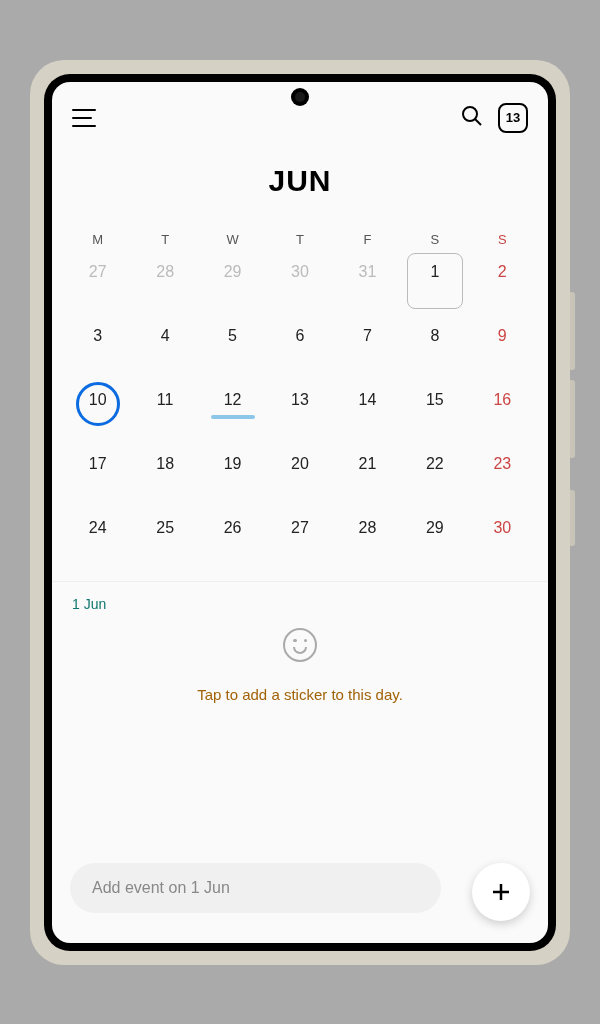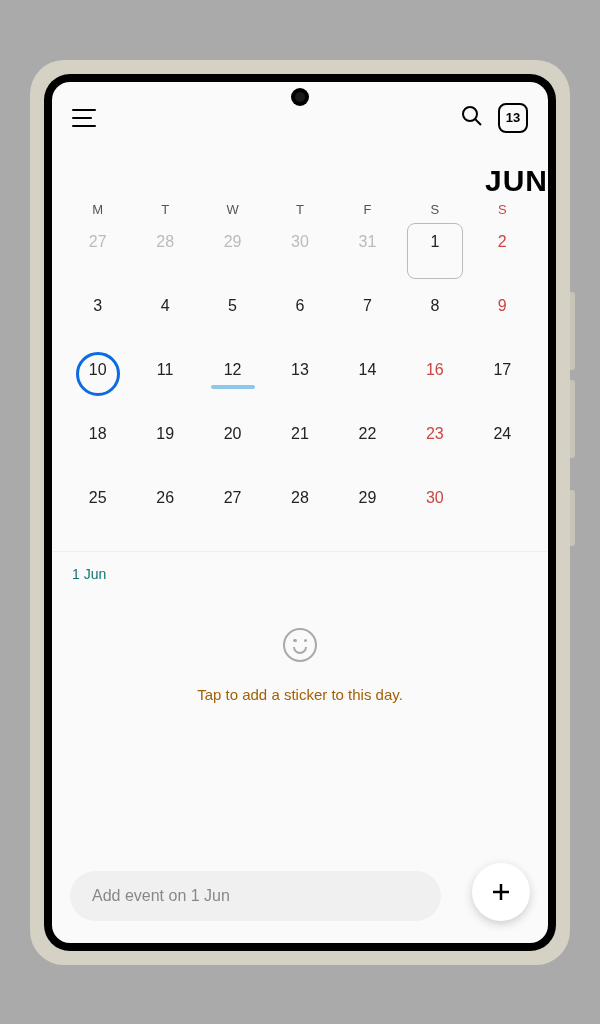--- a/index.html
+++ b/index.html
@@ -15,41 +15,41 @@
     .camera::after { content: ''; position: absolute; inset: 4px; background: #1a1a1a; border-radius: 50%; }
     .header { padding: 18px 20px 0; display: flex; justify-content: space-between; align-items: center; height: 54px; }
     .hamburger { width: 24px; height: 18px; display: flex; flex-direction: column; justify-content: center; gap: 6px; cursor: pointer; }
     .hamburger div { height: 2px; background: #000; border-radius: 1px; }
     .hamburger div:nth-child(1) { width: 24px; }
     .hamburger div:nth-child(2) { width: 20px; }
     .hamburger div:nth-child(3) { width: 24px; }
     .header-right { display: flex; align-items: center; gap: 14px; }
     .search-icon svg { width: 24px; height: 24px; stroke: #000; stroke-width: 2; fill: none; }
     .today-badge { width: 30px; height: 30px; border: 2px solid #000; border-radius: 8px; display: flex; align-items: center; justify-content: center; font-size: 13px; font-weight: 700; font-family: -apple-system, sans-serif; }
-    .month-title { text-align: right; font-size: 30px; font-weight: 800; margin: 28px 0 4px; font-family: -apple-system, sans-serif; letter-spacing: 1px; }
+    .month-title { text-align: center; font-size: 30px; font-weight: 800; margin: 28px 0 34px; font-family: -apple-system, sans-serif; letter-spacing: 1px; }
     .weekdays { display: grid; grid-template-columns: repeat(7,1fr); padding: 0 12px; text-align: center; font-size: 13px; font-weight: 500; color: #555; font-family: -apple-system, sans-serif; }
     .weekdays .sun { color: #c44; }
     .grid { display: grid; grid-template-columns: repeat(7,1fr); grid-auto-rows: 64px; padding: 4px 12px 10px; font-family: -apple-system, sans-serif; }
     .day { position: relative; display: flex; align-items: flex-start; justify-content: center; padding-top: 12px; font-size: 16px; font-weight: 500; color: #222; cursor: pointer; }
     .day.prev { color: #bbb; }
     .day.sun { color: #c44; }
     .day.selected::before { content: ''; position: absolute; top: 2px; left: 50%; transform: translateX(-50%); width: 54px; height: 54px; border: 1px solid #bbb; border-radius: 8px; }
     .day.today::before { content: ''; position: absolute; top: 3px; left: 50%; transform: translateX(-50%); width: 38px; height: 38px; border: 3px solid #0b6be0; border-radius: 50%; }
     .day.event::after { content: ''; position: absolute; top: 36px; left: 50%; transform: translateX(-50%); width: 44px; height: 4px; background: #8cc6e8; border-radius: 2px; }
     .divider { height: 1px; background: #eee; }
     .day-detail { padding: 14px 20px; font-size: 14px; color: #0f766e; font-family: -apple-system, sans-serif; flex: 1; }
     .sticker-prompt { position: absolute; bottom: 240px; left: 50%; transform: translateX(-50%); text-align: center; width: 100%; }
     .smiley { width: 34px; height: 34px; margin: 0 auto 24px; border: 2.5px solid #aaa; border-radius: 50%; position: relative; }
     .smiley::before, .smiley::after { content: ''; position: absolute; background: #aaa; }
     .smiley .eye-l, .smiley .eye-r { position: absolute; width: 3.5px; height: 3.5px; background: #aaa; border-radius: 50%; top: 9px; }
     .smiley .eye-l { left: 8px; }
     .smiley .eye-r { right: 8px; }
     .smiley .mouth { position: absolute; width: 14px; height: 7px; border: 2.5px solid #aaa; border-top: none; border-radius: 0 0 14px 14px; bottom: 6px; left: 50%; transform: translateX(-50%); }
     .sticker-prompt .txt { font-size: 15px; color: #a16207; font-family: -apple-system, sans-serif; }
-    .bottom { position: absolute; bottom: 22px; left: 18px; right: 18px; display: flex; align-items: flex-end; gap: 31px; }
+    .bottom { position: absolute; bottom: 22px; left: 18px; right: 18px; display: flex; align-items: flex-start; gap: 31px; }
     .event-input { flex: 1; background: #f0f0f0; border-radius: 28px; padding: 16px 22px; font-size: 16px; color: #888; font-family: -apple-system, sans-serif; cursor: text; }
     .fab { width: 58px; height: 58px; background: #fff; border-radius: 50%; box-shadow: 0 3px 10px rgba(0,0,0,.18); display: flex; align-items: center; justify-content: center; cursor: pointer; }
     .fab svg { width: 24px; height: 24px; stroke: #000; stroke-width: 2.5; }
   </style>
 </head>
 <body>
 
 <div class="phone">
   <div class="side-btn vol-up"></div>
   <div class="side-btn vol-dn"></div>
@@ -100,20 +100,21 @@
           <div class="day">5</div>
           <div class="day">6</div>
           <div class="day">7</div>
           <div class="day">8</div>
           <div class="day sun">9</div>
           <div class="day today">10</div>
           <div class="day">11</div>
           <div class="day event">12</div>
           <div class="day">13</div>
           <div class="day">14</div>
+          <div class="day">15</div>
           <div class="day sun">16</div>
           <div class="day">17</div>
           <div class="day">18</div>
           <div class="day">19</div>
           <div class="day">20</div>
           <div class="day">21</div>
           <div class="day">22</div>
           <div class="day sun">23</div>
           <div class="day">24</div>
           <div class="day">25</div>

